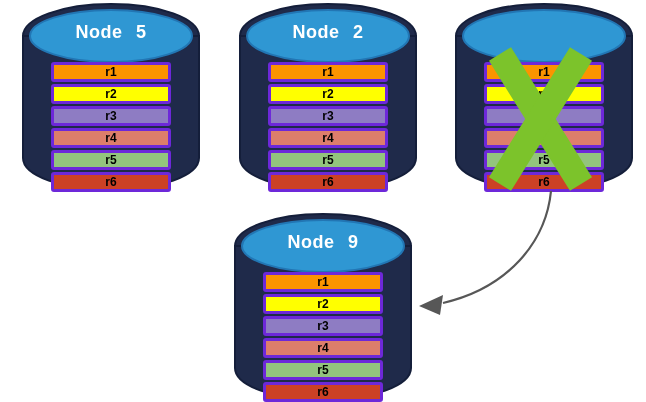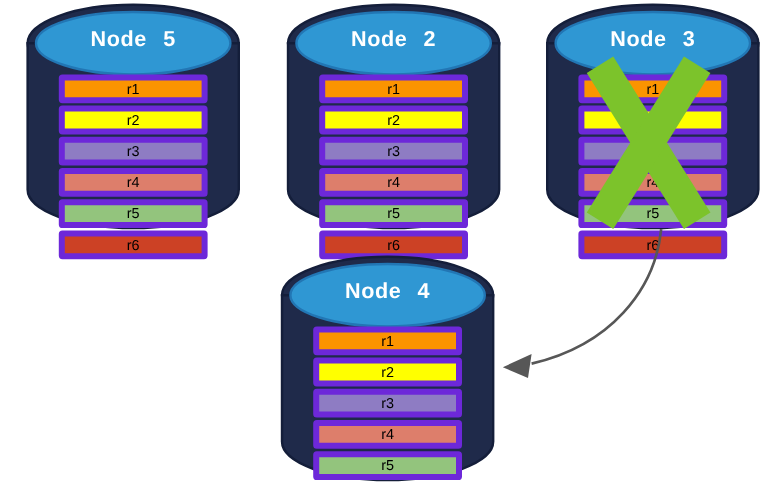--- a/index.html
+++ b/index.html
@@ -22,24 +22,24 @@
     letter-spacing:0.5px;word-spacing:8px;
     color:var(--title_text,#fff);
     white-space:nowrap;
   }
   .rows{
     position:absolute;top:62px;left:0;right:0;
   }
   .row{
     width:114px;height:14px;line-height:14px;
     margin:0 auto 2px auto;
-    border:5px solid #6d28d9;
+    border:3px solid #6d28d9;
     border-radius:3px;
     text-align:center;
-    font-size:12px;font-weight:400;
+    font-size:12px;font-weight:700;
     color:var(--row_text,#000);
     box-sizing:content-box;
   }
   .x-overlay{position:absolute;left:0;top:0;width:180px;height:192px;overflow:visible;}
   .arrow-overlay{position:absolute;left:0;top:0;width:646px;height:402px;pointer-events:none;}
 </style>
 </head>
 <body>
 
 <div class="canvas">
@@ -77,42 +77,41 @@
       <div class="row" style="background: rgb(204, 65, 37);">r6</div>
     </div>
   </div>
 
   <div class="node" style="left:454px;top:0px">
     <svg class="cyl" viewBox="0 0 180 192">
       <ellipse cx="90" cy="36" rx="88" ry="32" style="fill:var(--cylinder_body);stroke:var(--cylinder_outline);stroke-width:2"></ellipse>
       <path d="M2,36 L2,158 A88,32 0 0 0 178,158 L178,36 Z" style="fill:var(--cylinder_body);stroke:var(--cylinder_outline);stroke-width:2"></path>
       <ellipse cx="90" cy="36" rx="81" ry="26" style="fill:var(--cylinder_top);stroke:var(--cylinder_top_edge);stroke-width:2"></ellipse>
     </svg>
-    <div class="node-title">Node 3</div>
     <div class="rows">
       <div class="row" style="background: rgb(251, 148, 0);">r1</div>
       <div class="row" style="background: rgb(255, 255, 0);">r2</div>
       <div class="row" style="background: rgb(142, 124, 195);">r3</div>
       <div class="row" style="background: rgb(221, 126, 107);">r4</div>
       <div class="row" style="background: rgb(147, 196, 125);">r5</div>
       <div class="row" style="background: rgb(204, 65, 37);">r6</div>
     </div>
     <svg class="x-overlay" viewBox="0 0 180 192">
       <line x1="46" y1="54" x2="127" y2="184" style="stroke:var(--failure_x);stroke-width:26;stroke-linecap:butt"></line>
       <line x1="127" y1="54" x2="46" y2="184" style="stroke:var(--failure_x);stroke-width:26;stroke-linecap:butt"></line>
     </svg>
   </div>
 
   <div class="node" style="left:233px;top:210px">
     <svg class="cyl" viewBox="0 0 180 192">
       <ellipse cx="90" cy="36" rx="88" ry="32" style="fill:var(--cylinder_body);stroke:var(--cylinder_outline);stroke-width:2"></ellipse>
       <path d="M2,36 L2,158 A88,32 0 0 0 178,158 L178,36 Z" style="fill:var(--cylinder_body);stroke:var(--cylinder_outline);stroke-width:2"></path>
       <ellipse cx="90" cy="36" rx="81" ry="26" style="fill:var(--cylinder_top);stroke:var(--cylinder_top_edge);stroke-width:2"></ellipse>
     </svg>
-    <div class="node-title">Node 4</div>
+    <div class="node-title">Node 9</div>
     <div class="rows">
       <div class="row" style="background: rgb(251, 148, 0);">r1</div>
       <div class="row" style="background: rgb(255, 255, 0);">r2</div>
       <div class="row" style="background: rgb(142, 124, 195);">r3</div>
       <div class="row" style="background: rgb(221, 126, 107);">r4</div>
       <div class="row" style="background: rgb(147, 196, 125);">r5</div>
       <div class="row" style="background: rgb(204, 65, 37);">r6</div>
     </div>
   </div>
 

